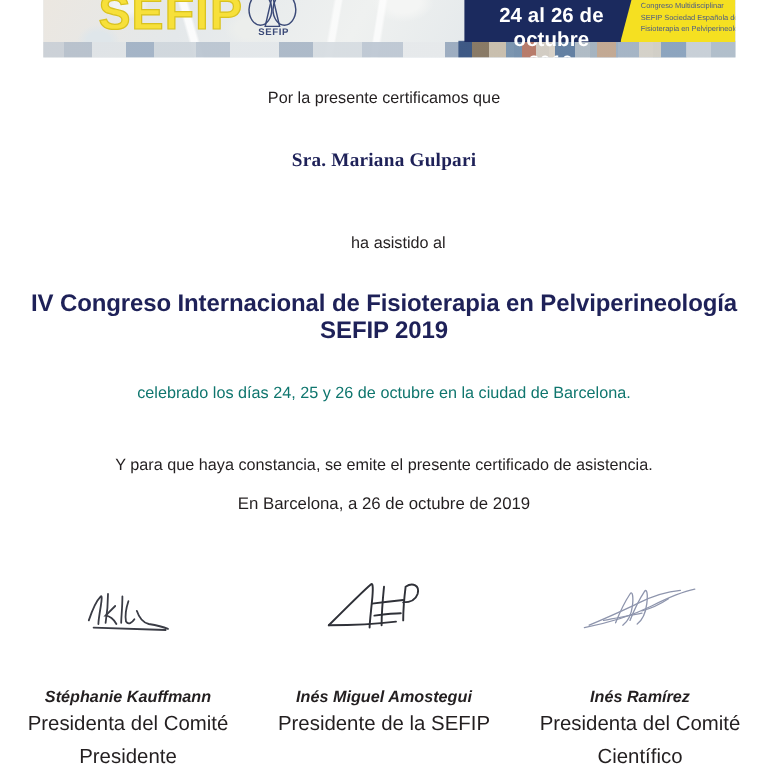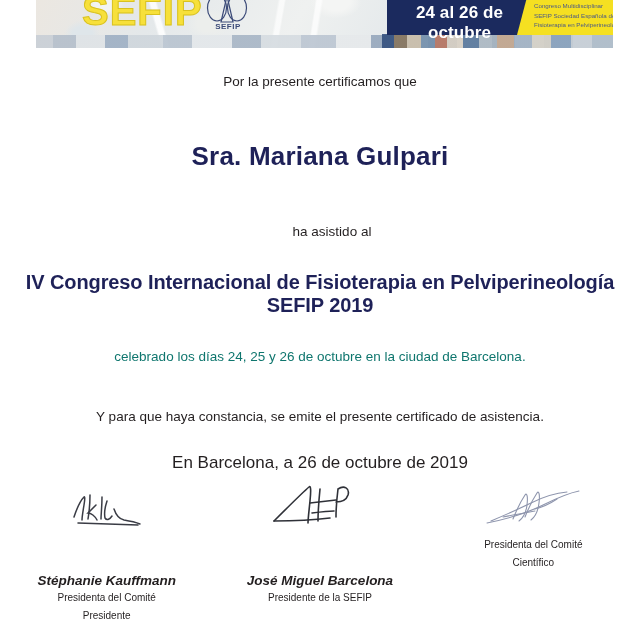--- a/index.html
+++ b/index.html
@@ -155,25 +155,26 @@
     top: 60px;
     width: 640px;
     text-align: center;
   }
   .line-intro {
     font-size: 13.5px;
     color: #231f20;
     margin-top: 14px;
   }
   .recipient {
-    font-size: 26px;
+    font-size: 16px;
     font-weight: bold;
     color: #1e2158;
-    margin-top: 52px;
+    margin-top: 36px;
     letter-spacing: .2px;
+    font-family: Liberation Serif, serif;
   }
   .line-attended {
     font-size: 13.5px;
     color: #231f20;
     margin-top: 52px;
     padding-left: 24px;
   }
   .congress-title {
     font-size: 20px;
     font-weight: bold;
@@ -185,23 +186,23 @@
     font-size: 13.5px;
     color: #0f766e;
     margin-top: 32px;
   }
   .line-record {
     font-size: 13.5px;
     color: #231f20;
     margin-top: 45px;
   }
   .line-place {
-    font-size: 17px;
-    color: #231f20;
-    margin-top: 29px;
+    font-size: 14px;
+    color: #231f20;
+    margin-top: 16px;
   }
 
   
   .signatures {
     position: absolute;
     left: 0;
     top: 460px;
     width: 640px;
     display: flex;
   }
@@ -216,21 +217,21 @@
     justify-content: center;
   }
   .sig-name {
     font-size: 13.5px;
     font-weight: bold;
     font-style: italic;
     color: #231f20;
     margin-top: 38px;
   }
   .sig-role {
-    font-size: 10px;
+    font-size: 17px;
     color: #231f20;
     line-height: 1.45;
     margin-top: 3px;
   }
 </style>
 </head>
 <body>
 
 <div class="banner">
   <div class="banner-mosaic"></div>
@@ -299,35 +300,36 @@
         <g fill="none" stroke="#2f3138" stroke-width="1.6" stroke-linecap="round">
           <path d="M12 48 C26 34, 40 20, 47 14 C49 12, 49 18, 48 28 C47 38, 46 46, 46 50"></path>
           <path d="M12 48 C30 48, 52 47, 68 45"></path>
           <path d="M58 16 C57 26, 56 36, 56 48"></path>
           <path d="M48 30 C56 29, 66 28, 74 27"></path>
           <path d="M50 40 C58 39, 66 38, 72 38"></path>
           <path d="M74 44 C74 34, 75 24, 76 16 C82 12, 88 15, 86 22 C84 28, 78 29, 74 29"></path>
         </g>
       </svg>
     </div>
-    <div class="sig-name">José Miguel Barcelona</div>
+    <div class="sig-name">Inés Miguel Amostegui</div>
     <div class="sig-role">Presidente de la  SEFIP</div>
     <div class="sig-role"></div>
   </div>
 
   <div class="sig-col">
     <div class="sig-img">
       <svg width="120" height="60" viewBox="0 0 120 60">
         <g fill="none" stroke="#8e95ad" stroke-width="1.1" stroke-linecap="round">
           <path d="M14 48 C34 44, 54 38, 70 30 C84 23, 96 18, 106 16"></path>
           <path d="M18 46 C32 40, 46 34, 58 28 C70 22, 82 18, 94 17"></path>
           <path d="M40 44 C44 34, 48 26, 52 20 C54 17, 55 22, 54 30 C53 38, 50 43, 46 46"></path>
           <path d="M52 42 C56 32, 60 24, 64 18 C66 15, 67 20, 66 28 C65 36, 62 42, 58 45"></path>
           <path d="M62 34 C70 32, 78 28, 84 24"></path>
           <path d="M30 42 C40 40, 52 38, 62 36"></path>
         </g>
       </svg>
     </div>
+    <div class="sig-name">Inés Ramírez</div>
     <div class="sig-role">Presidenta del Comité</div>
     <div class="sig-role">Científico</div>
   </div>
 
 </div>
 
 </body></html>

